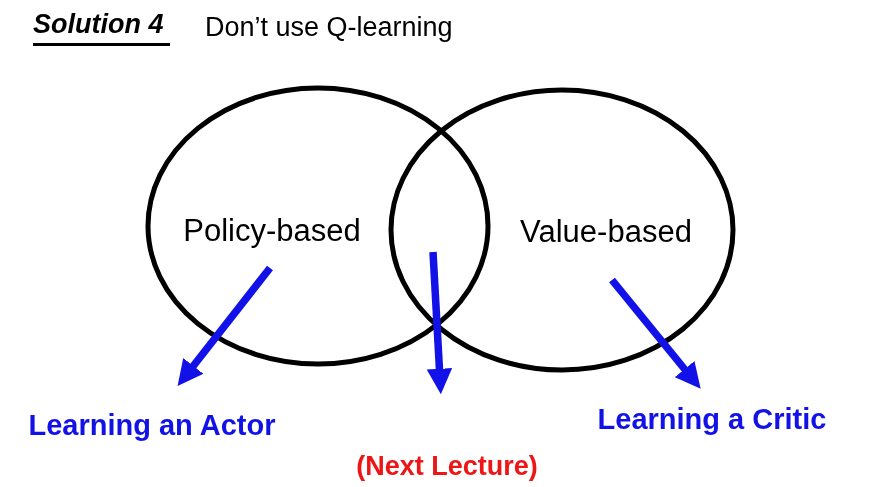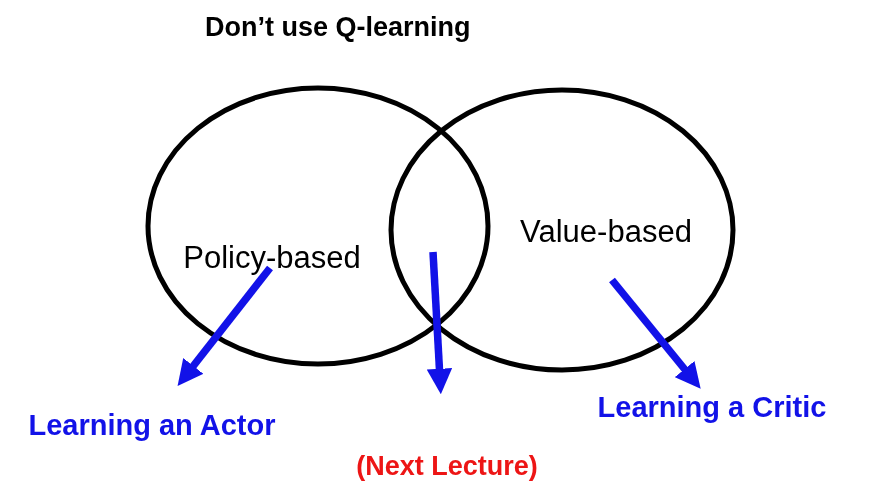--- a/index.html
+++ b/index.html
@@ -31,21 +31,21 @@
     color: var(--text-black);
     border-bottom: 3px solid var(--text-black);
     padding-bottom: 3px;
     padding-right: 6px;
   }
   .title-subtitle {
     position: absolute;
     left: 205px;
     top: 12px;
     font-size: 27px;
-    font-weight: 700;
+    font-weight: 400;
     color: var(--text-black);
   }
   .venn-svg {
     position: absolute;
     left: 0;
     top: 0;
     width: 884px;
     height: 487px;
   }
   .venn-circle {
@@ -84,42 +84,43 @@
     color: var(--note-red);
     font-size: 27px;
     font-weight: 700;
   }
 </style>
 </head>
 <body>
 
 <div class="slide">
 
+  <div class="title-heading">Solution 4</div>
 
   <div class="title-subtitle">Don’t use Q-learning</div>
 
   <svg class="venn-svg" viewBox="0 0 884 487">
     <defs>
       <marker id="arrowhead" viewBox="0 0 10 10" refX="4" refY="5" markerWidth="3.4" markerHeight="3.4" orient="auto">
         <path class="arrow-head" d="M0,0 L10,5 L0,10 z"></path>
       </marker>
     </defs>
 
     <ellipse class="venn-circle" cx="318" cy="226" rx="170" ry="138"></ellipse>
     <ellipse class="venn-circle" cx="562" cy="230" rx="171" ry="140"></ellipse>
 
     <line class="arrow-line" x1="270" y1="268" x2="187" y2="374" marker-end="url(#arrowhead)"></line>
     <line class="arrow-line" x1="433" y1="252" x2="440" y2="379" marker-end="url(#arrowhead)"></line>
     <line class="arrow-line" x1="612" y1="280" x2="691" y2="377" marker-end="url(#arrowhead)"></line>
   </svg>
 
-  <div class="diagram-label" style="left:272px; top:231px;margin-top:27px;">Policy-based</div>
+  <div class="diagram-label" style="left:272px; top:231px;">Policy-based</div>
 
   <div class="diagram-label" style="left:606px; top:232px;text-align:right;">Value-based</div>
 
   <div class="blue-label" style="left:152px; top:425px;">Learning an Actor</div>
 
 
-  <div class="blue-label" style="left:712px; top:407px;">Learning a Critic</div>
+  <div class="blue-label" style="left:712px; top:419px;">Learning a Critic</div>
 
   <div class="red-label" style="left:447px; top:466px;">(Next Lecture)</div>
 
 </div>
 
 </body></html>

